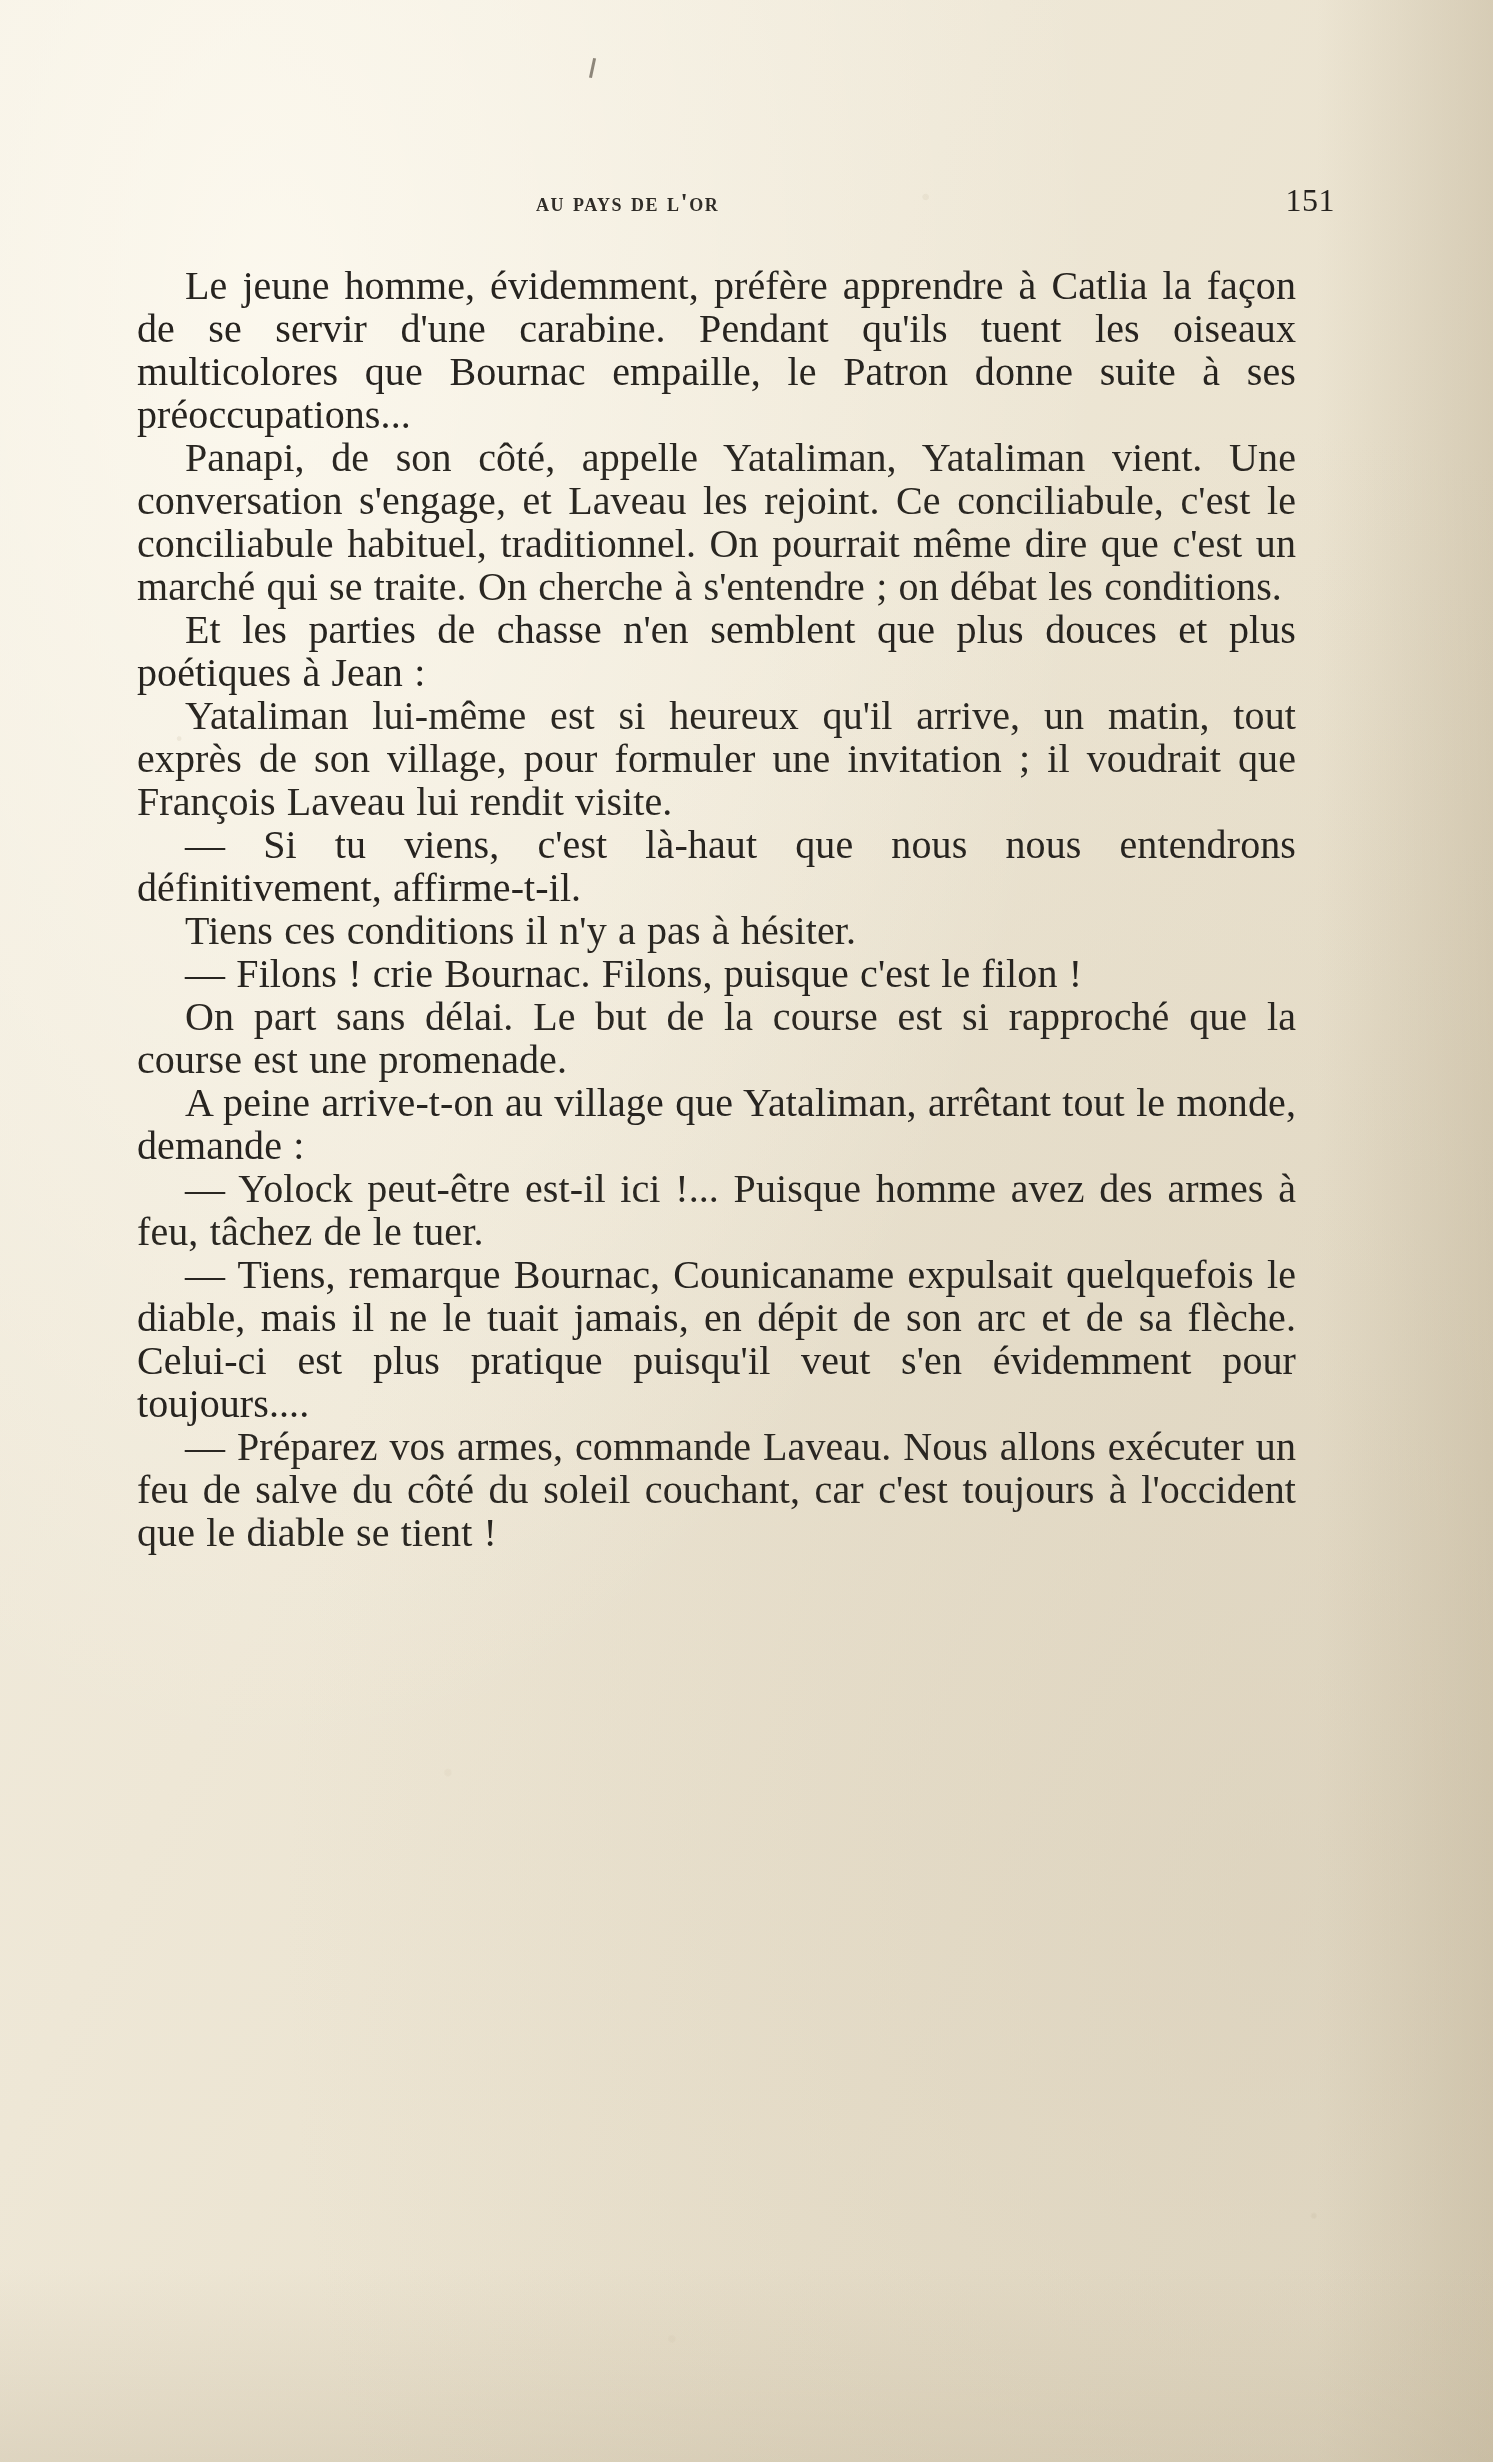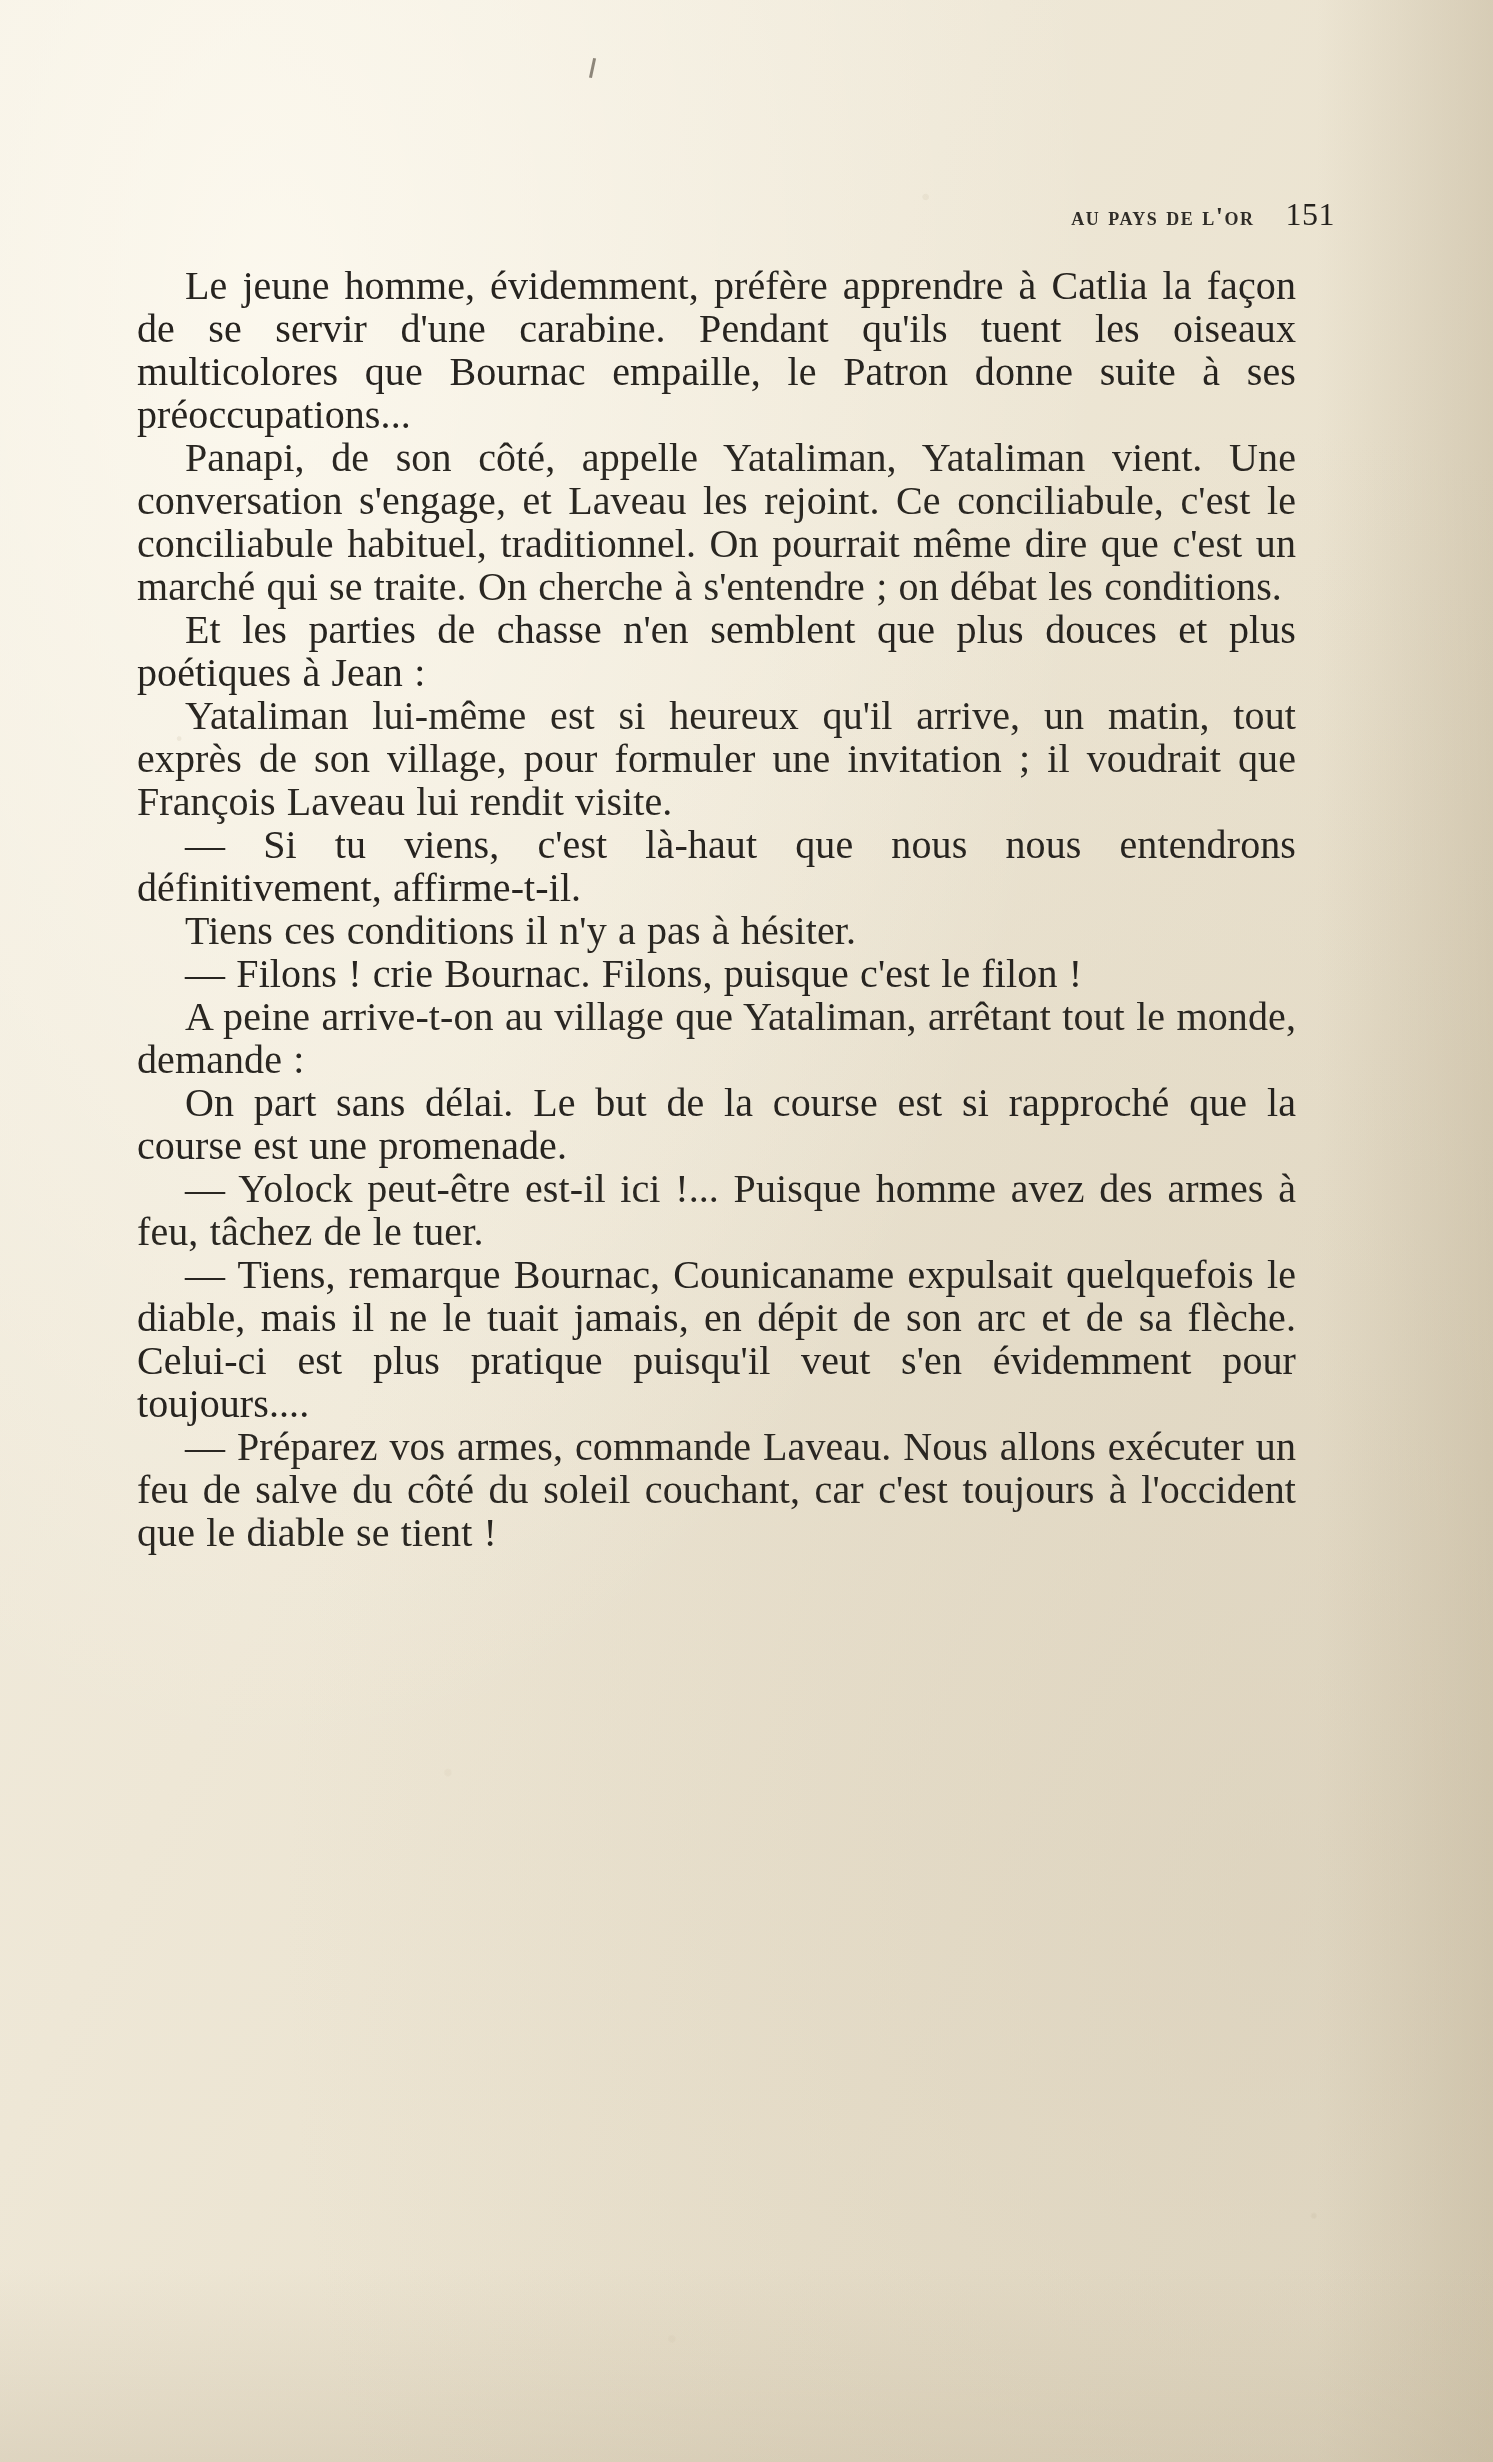--- a/index.html
+++ b/index.html
@@ -64,26 +64,26 @@
   }
   .content {
     position: absolute;
     left: 137px;
     top: 0;
     width: 1198px;
     height: 100%;
   }
   .header {
     position: absolute;
-    top: 196px;
+    top: 182px;
     left: 0;
     width: 1198px;
     display: flex;
     align-items: baseline;
-    justify-content: flex-end;
+    justify-content: space-between;
     color: #2c2a26;
   }
   .running-title {
     margin-left: 399px;
     font-size: 26px;
     letter-spacing: 1.5px;
     font-variant: small-caps;
     text-transform: lowercase;
     font-weight: 700;
     color: #302d28;
@@ -136,22 +136,22 @@
     </div>
 
     <div class="body">
       <p>Le jeune homme, évidemment, préfère apprendre à Catlia la façon de se servir d'une carabine. Pendant qu'ils tuent les oiseaux multicolores que Bournac empaille, le Patron donne suite à ses préoccupations...</p>
       <p>Panapi, de son côté, appelle Yataliman, Yataliman vient. Une conversation s'engage, et Laveau les rejoint. Ce conciliabule, c'est le conciliabule habituel, traditionnel. On pourrait même dire que c'est un marché qui se traite. On cherche à s'entendre ; on débat les conditions.</p>
       <p>Et les parties de chasse n'en semblent que plus douces et plus poétiques à Jean :</p>
       <p>Yataliman lui-même est si heureux qu'il arrive, un matin, tout exprès de son village, pour formuler une invitation ; il voudrait que François Laveau lui rendit visite.</p>
       <p class="dash">— Si tu viens, c'est là-haut que nous nous entendrons définitivement, affirme-t-il.</p>
       <p>Tiens ces conditions il n'y a pas à hésiter.</p>
       <p class="dash">— Filons ! crie Bournac. Filons, puisque c'est le filon !</p>
+      <p>On part sans délai. Le but de la course est si rapproché que la course est une promenade.</p>
       <p>A peine arrive-t-on au village que Yataliman, arrêtant tout le monde, demande :</p>
-      <p>On part sans délai. Le but de la course est si rapproché que la course est une promenade.</p>
       <p class="dash">— Yolock peut-être est-il ici !... Puisque homme avez des armes à feu, tâchez de le tuer.</p>
       <p class="dash">— Tiens, remarque Bournac, Counicaname expulsait quelquefois le diable, mais il ne le tuait jamais, en dépit de son arc et de sa flèche. Celui-ci est plus pratique puisqu'il veut s'en évidemment pour toujours....</p>
       <p class="dash">— Préparez vos armes, commande Laveau. Nous allons exécuter un feu de salve du côté du soleil couchant, car c'est toujours à l'occident que le diable se tient !</p>
     </div>
 
   </div>
 </div>
 
 
 </body></html>

